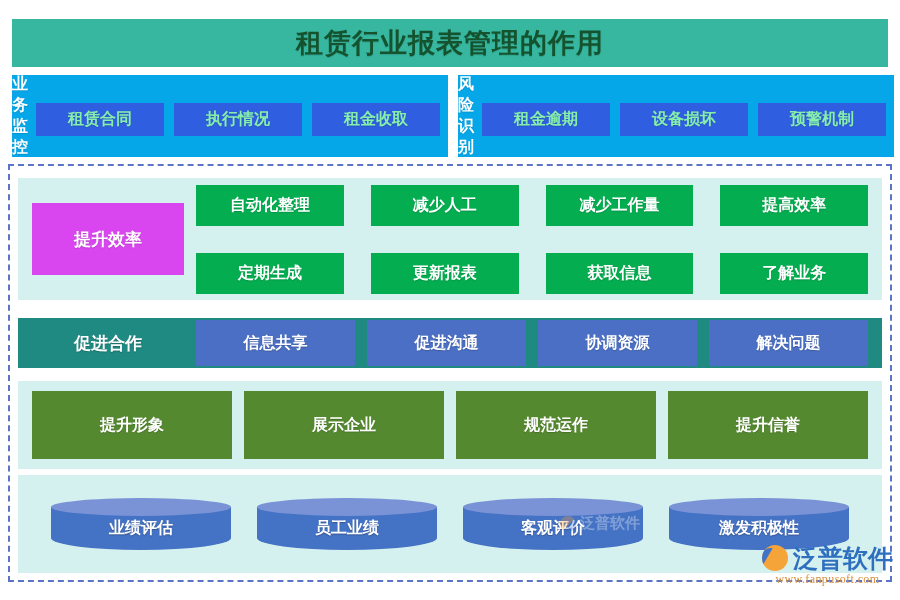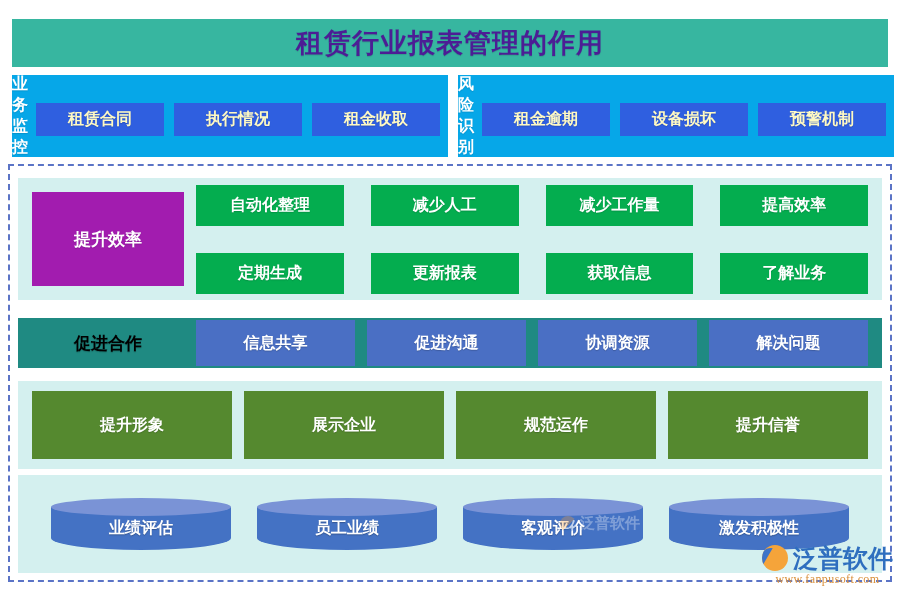--- a/index.html
+++ b/index.html
@@ -27,21 +27,21 @@
     left: 12px;
     top: 19px;
     width: 876px;
     height: 48px;
     background: #37b6a0;
     display: flex;
     align-items: center;
     justify-content: center;
   }
   .title-bar .title-text {
-    color: #4c1d95;
+    color: #14532d;
     font-size: 27px;
     font-weight: bold;
     letter-spacing: 1px;
     text-shadow: 0 1px 1px rgba(0,0,0,0.12);
   }
 
   
   .top-panels {
     position: absolute;
     left: 12px;
@@ -70,21 +70,21 @@
   .panel-chips {
     display: flex;
     gap: 10px;
     justify-content: center;
     width: 100%;
     padding: 0 8px;
     box-sizing: border-box;
   }
   .chip {
     background: #2f5fe0;
-    color: #fef9c3;
+    color: #86efac;
     font-size: 16px;
     font-weight: bold;
     padding: 6px 0;
     width: 128px;
     text-align: center;
     text-shadow: 0 1px 1px rgba(0,0,0,0.15);
   }
 
   
   .dashed-box {
@@ -109,26 +109,26 @@
   .band-efficiency {
     top: 178px;
     height: 122px;
     background: #d4f0ef;
     display: flex;
     align-items: center;
     padding: 0 14px;
     gap: 12px;
   }
   .big-tile {
-    background: #a21caf;
+    background: #d946ef;
     color: #ffffff;
     font-size: 17px;
     font-weight: bold;
     width: 152px;
-    height: 94px;
+    height: 72px;
     display: flex;
     align-items: center;
     justify-content: center;
     text-shadow: 0 1px 1px rgba(0,0,0,0.15);
     flex: 0 0 auto;
   }
   .grid2 {
     flex: 1 1 auto;
     display: grid;
     grid-template-columns: repeat(4, 1fr);
@@ -150,21 +150,21 @@
   .band-coop {
     top: 318px;
     height: 50px;
     background: #1f8a82;
     display: flex;
     align-items: center;
     gap: 12px;
     padding: 0 14px;
   }
   .coop-lead {
-    color: #000000;
+    color: #ffffff;
     font-size: 17px;
     font-weight: bold;
     width: 152px;
     text-align: center;
     flex: 0 0 auto;
     text-shadow: 0 1px 1px rgba(0,0,0,0.2);
   }
   .coop-items {
     flex: 1 1 auto;
     display: grid;

